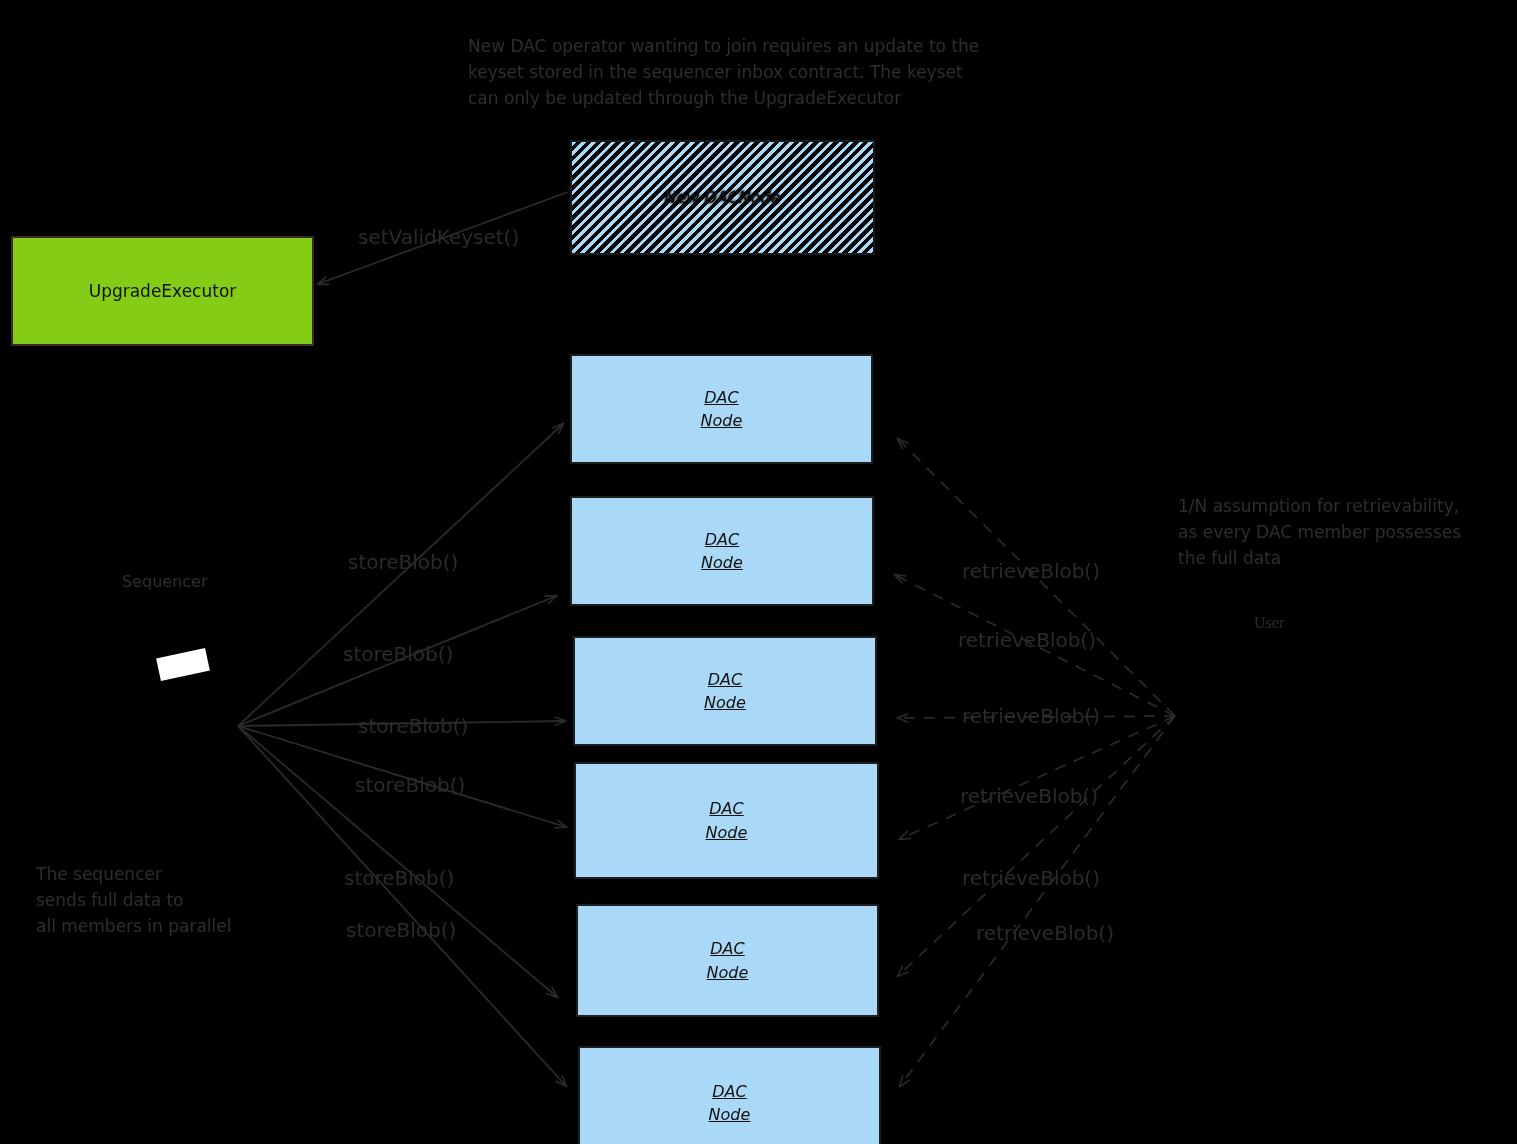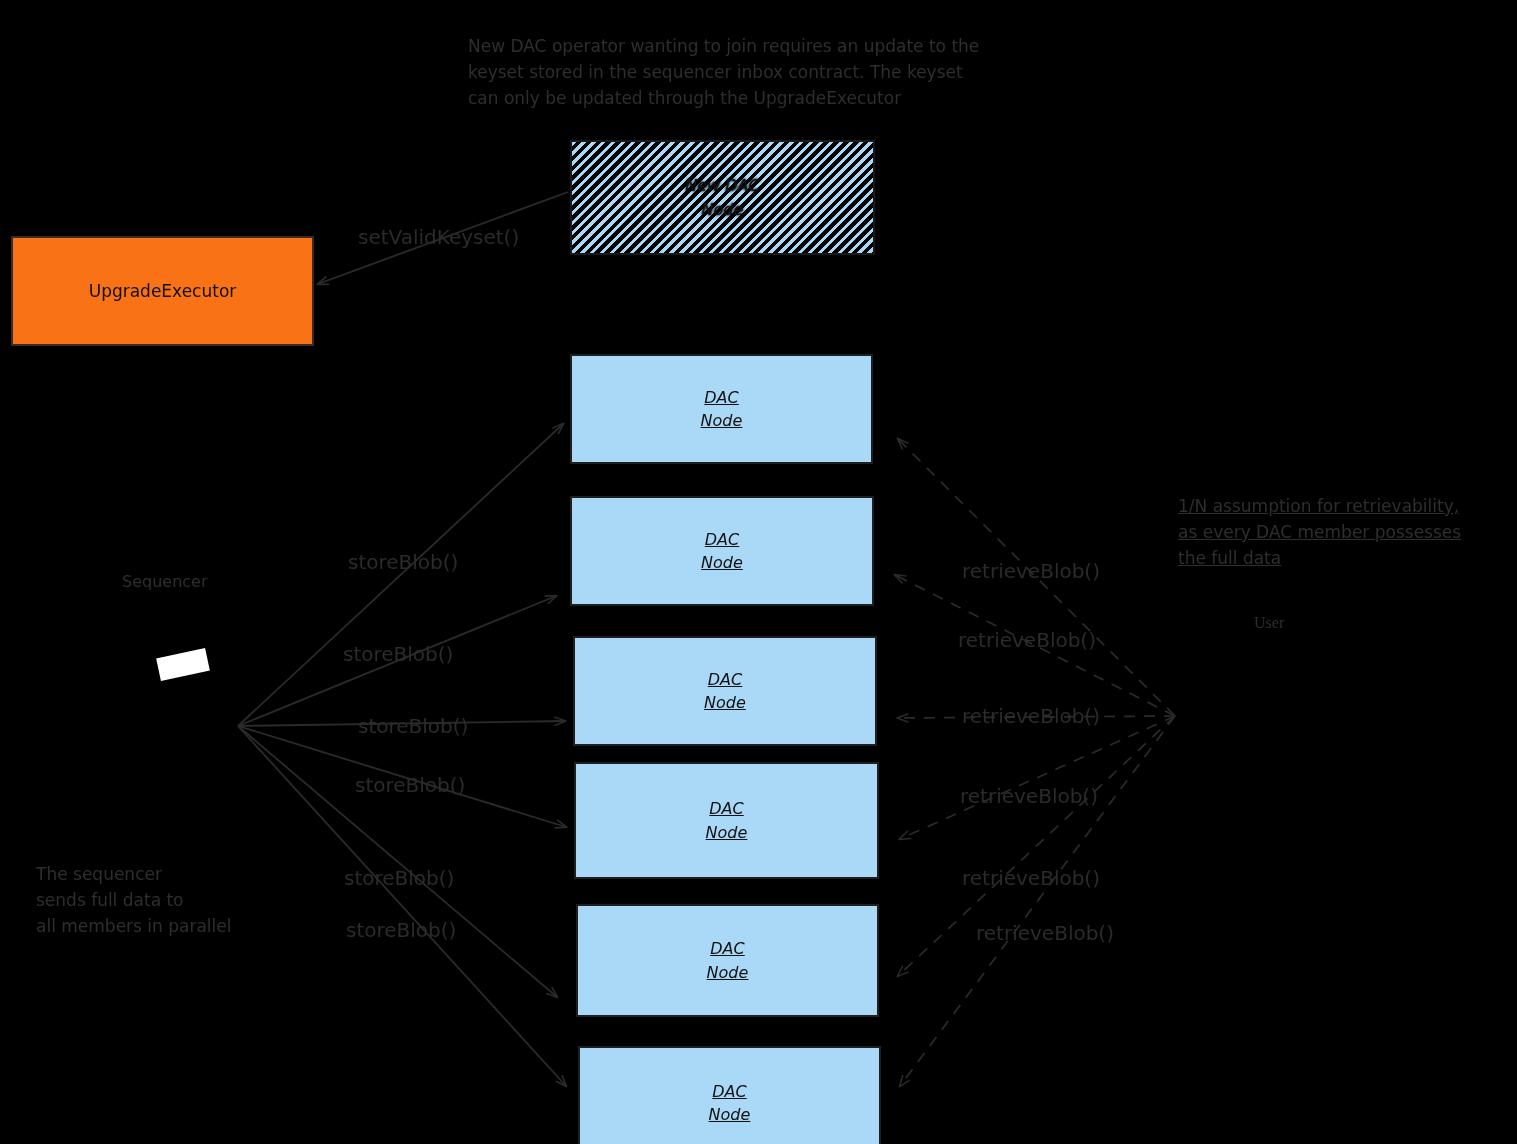--- a/index.html
+++ b/index.html
@@ -17,36 +17,36 @@
     align-items:center;justify-content:center;
     color:#111;
     font-style:italic;
     font-size:16px;
     line-height:1.45;
   }
   .node-box span{display:block;text-align:center;text-decoration:underline;}
 
   .pink-box{
     position:absolute;
-    background:#f97316;
+    background:#84cc16;
     border:2px solid #3a2a2a;
     box-sizing:border-box;
     display:flex;align-items:center;justify-content:center;
     color:#111;font-size:17px;
   }
 
   .hatch-box{
     position:absolute;
     box-sizing:border-box;
     border:2px solid #1a1a1a;
     background:
       repeating-linear-gradient(135deg,
         #AAD8F7 0px, #AAD8F7 3px,
         #000 3px, #000 7px);
-    display:flex;flex-direction:column;
+    display:flex;flex-direction:row;
     align-items:center;justify-content:center;
     font-style:italic;font-size:16px;line-height:1.45;
     color:#141414;
   }
   .hatch-box span{display:block;text-align:center;
      text-shadow:0 0 2px #000,0 0 3px #000;}
 
   .anno{
     position:absolute;
     color:#2e2e2e;
@@ -163,21 +163,21 @@
 sends full data to
 all members in parallel</div>
 
   <div class="edge-label" style="left:348px;top:526px;">storeBlob()</div>
   <div class="edge-label" style="left:343px;top:618px;">storeBlob()</div>
   <div class="edge-label" style="left:358px;top:690px;">storeBlob()</div>
   <div class="edge-label" style="left:355px;top:749px;">storeBlob()</div>
   <div class="edge-label" style="left:344px;top:842px;">storeBlob()</div>
   <div class="edge-label" style="left:346px;top:894px;">storeBlob()</div>
 
-  <div class="anno" style="left:1178px;top:470px;width:330px;text-decoration:underline;">1/N assumption for retrievability,
+  <div class="anno" style="left:1178px;top:470px;width:330px;">1/N assumption for retrievability,
 as every DAC member possesses
 the full data</div>
 
   <div class="plain-label" style="left:1254px;top:590px;font-family:Liberation Serif, serif;">User</div>
 
   <div class="edge-label" style="left:962px;top:535px;">retrieveBlob()</div>
   <div class="edge-label" style="left:958px;top:604px;">retrieveBlob()</div>
   <div class="edge-label" style="left:962px;top:680px;">retrieveBlob()</div>
   <div class="edge-label" style="left:960px;top:760px;">retrieveBlob()</div>
   <div class="edge-label" style="left:962px;top:842px;">retrieveBlob()</div>

